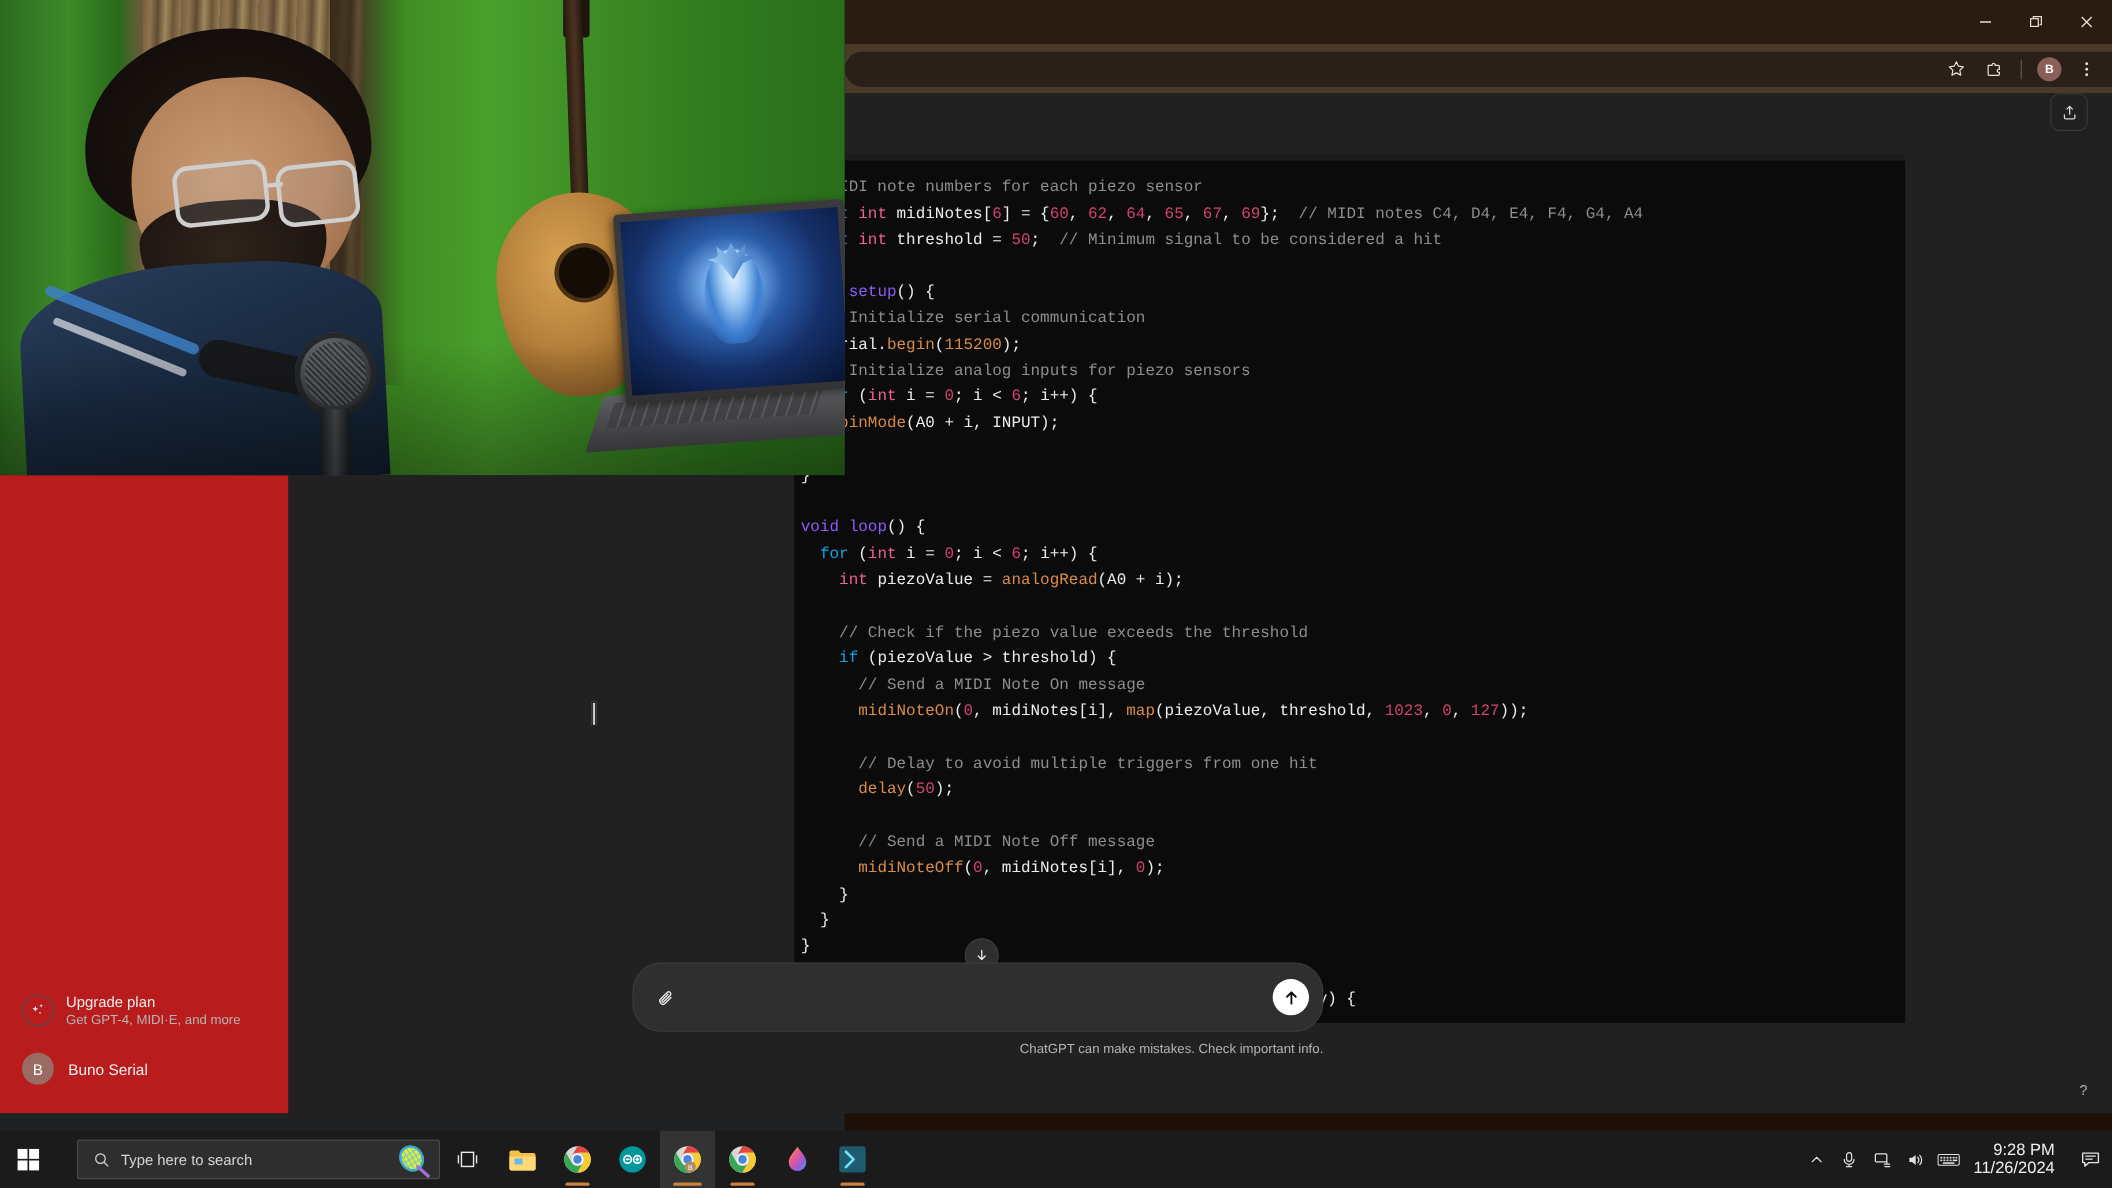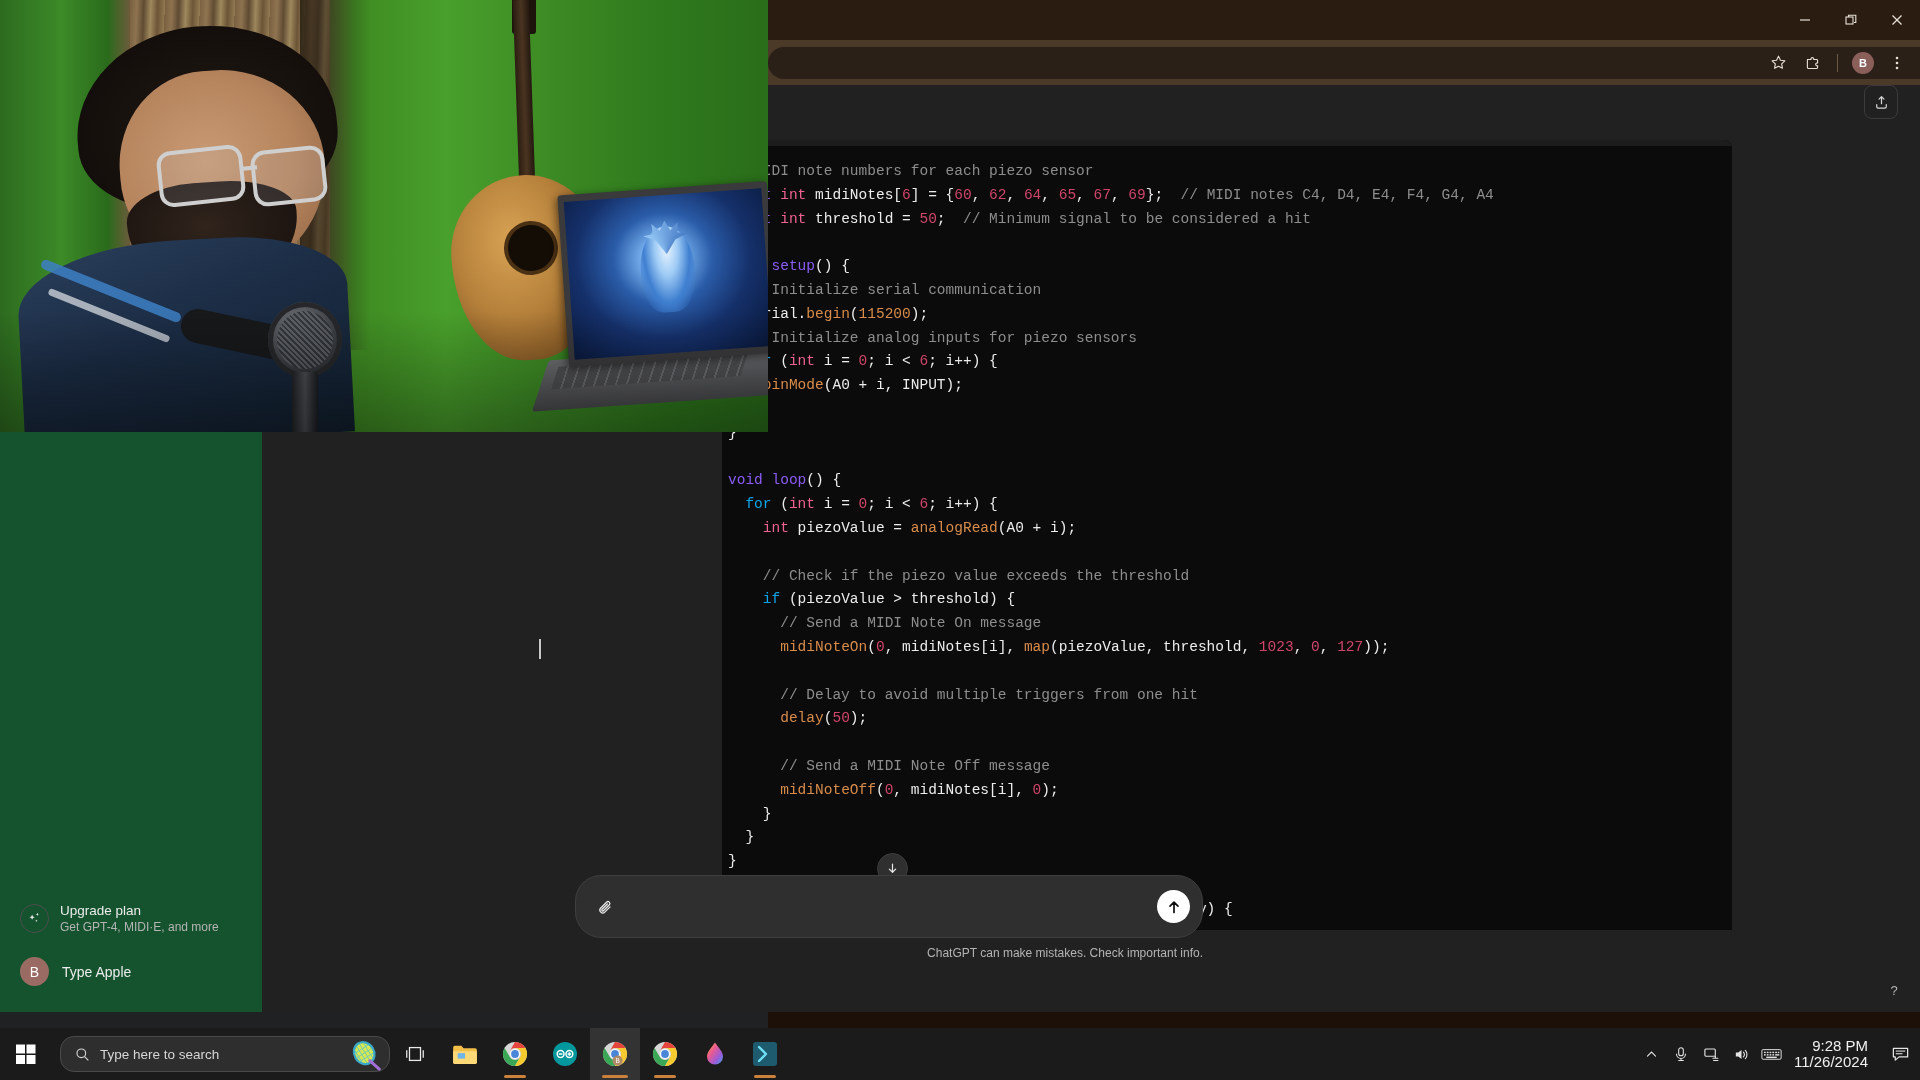--- a/index.html
+++ b/index.html
@@ -50,21 +50,21 @@
   }
   .tb-divider { width: 1px; height: 18px; background: #6b5a46; margin: 0 6px; }
 
   
   .chatgpt-page {
     position: absolute; left: 0; top: 85px; width: 1920px; height: 927px;
     background: #212121;
   }
   .cg-sidebar {
     position: absolute; left: 0; top: 0; width: 262px; height: 100%;
-    background: #14532d;
+    background: #b91c1c;
   }
   .sidebar-bottom { position: absolute; left: 0; bottom: 18px; width: 100%; }
   .upgrade-row {
     display: flex; align-items: center; gap: 11px;
     padding: 8px 12px; margin: 0 8px; border-radius: 8px; cursor: pointer;
   }
   .upgrade-icon {
     width: 29px; height: 29px; border-radius: 50%;
     border: 1px solid #4d4d4d; flex: 0 0 auto;
     display: flex; align-items: center; justify-content: center;
@@ -312,22 +312,22 @@
   
   .taskbar {
     position: absolute; left: 0; bottom: 0; width: 1920px; height: 52px;
     background: #1b1b1b; display: flex; align-items: center;
   }
   .start-btn {
     width: 52px; height: 52px; display: flex; align-items: center; justify-content: center;
     cursor: pointer;
   }
   .search-box {
-    width: 330px; height: 36px; margin-left: 8px; background: #2e2e2e;
-    border: 1px solid #4a4a4a; border-radius: 14px;
+    width: 330px; height: 36px; margin-left: 18px; background: #2e2e2e;
+    border: 1px solid #4a4a4a; border-radius: 2px;
     display: flex; align-items: center; gap: 10px; padding: 0 6px 0 14px;
     position: relative; cursor: text;
   }
   .search-text { color: #d6d6d6; font-size: 13.5px; flex: 1; }
   .search-racket { position: absolute; right: 6px; top: 2px; }
   .tb-task {
     width: 50px; height: 52px; display: flex; align-items: center; justify-content: center;
     cursor: pointer; position: relative;
   }
   .tb-task.active { background: #333333; }
@@ -423,21 +423,21 @@
               <path d="M12.2 11.3l.4 1.0 1.0.4-1.0.4-.4 1.0-.4-1.0-1.0-.4 1.0-.4z" fill="#ececec"></path>
             </svg>
           </div>
           <div>
             <div class="upgrade-title">Upgrade plan</div>
             <div class="upgrade-sub">Get GPT-4, MIDI·E, and more</div>
           </div>
         </div>
         <div class="user-row">
           <div class="user-avatar">B</div>
-          <div class="user-name">Type Apple</div>
+          <div class="user-name">Buno Serial</div>
         </div>
       </div>
     </div>
 
     <div class="cg-main">
 
       <div class="cg-topright">
         <div class="share-btn">
           <svg width="17" height="17" viewBox="0 0 20 20">
             <path d="M10 3.2v8.3M10 3.2L7.1 6.1M10 3.2l2.9 2.9" fill="none" stroke="#d8d8d8" stroke-width="1.4" stroke-linecap="round"></path>

